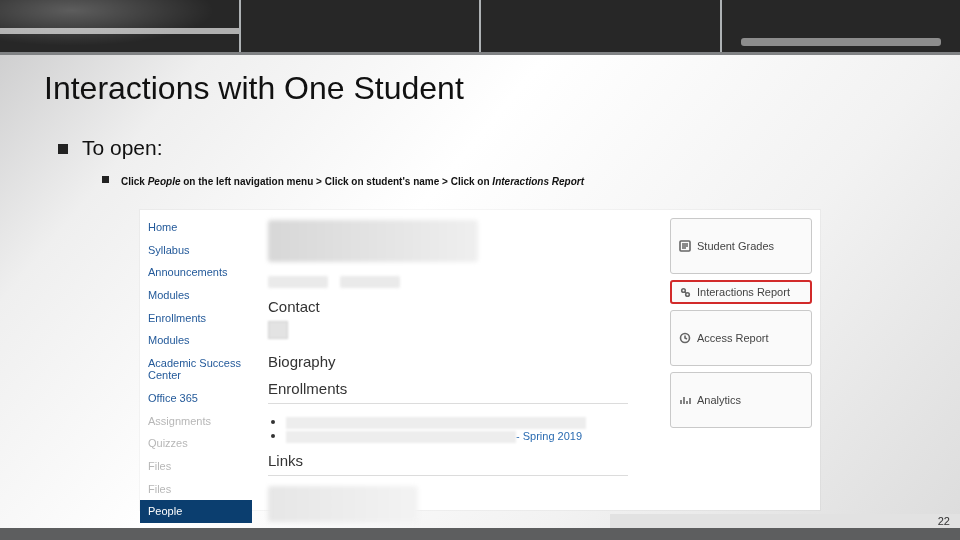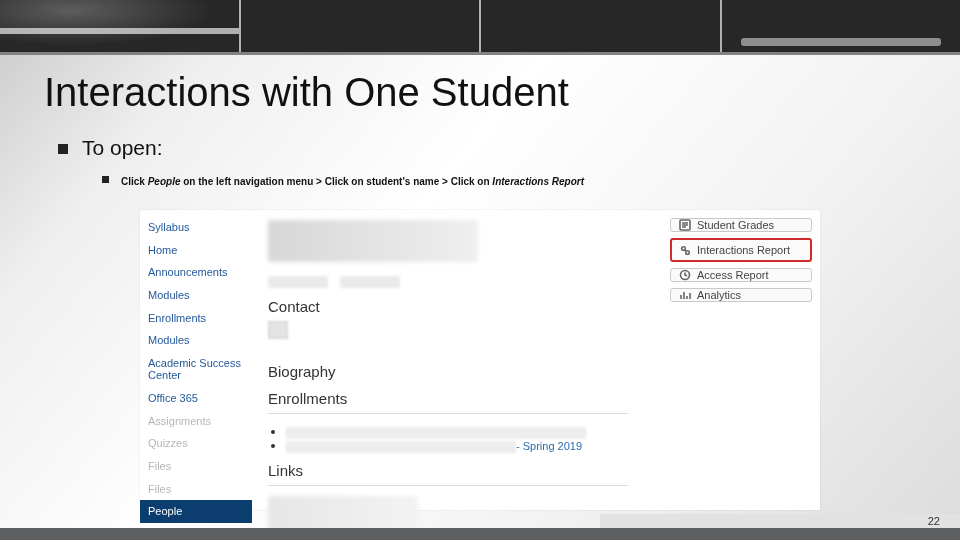--- a/index.html
+++ b/index.html
@@ -70,21 +70,21 @@
     top: 52px; left: 0; right: 0;
     height: 3px;
     background: #808284;
   }
 
   
   .title {
     position: absolute;
     top: 70px;
     left: 44px;
-    font-size: 40px;
+    font-size: 32px;
     font-weight: 400;
     color: #111;
   }
 
   
   .b1 {
     position: absolute;
     top: 136px;
     left: 58px;
     font-size: 21px;
@@ -189,21 +189,21 @@
     gap: 6px;
   }
   .rbtn {
     display: flex;
     align-items: center;
     gap: 6px;
     border: 1px solid #c9c9c9;
     background: #fafafa;
     color: #444;
     font-size: 11px;
-    padding: 0 8px;
+    padding: 21px 8px;
     border-radius: 3px;
     cursor: pointer;
   }
   .rbtn.highlight {
     border: 2px solid #d22a2a;
     padding: 4px 7px;
   }
   .rbtn .ic {
     width: 12px; height: 12px;
     display:inline-flex; align-items:center; justify-content:center;
@@ -220,21 +220,21 @@
   .foot-light {
     position: absolute;
     bottom: 12px;
     right: 0;
     width: 340px;
     height: 14px;
     background: #e2e2e2;
     text-align: right;
     font-size: 11px;
     line-height: 14px;
-    padding-right: 20px;
+    padding-right: 10px;
     color: #333;
   }
 </style>
 </head>
 <body>
 
 <div class="slide">
 
   <div class="banner">
     <div class="seg seg1"></div>
@@ -250,22 +250,22 @@
     <span class="sq"></span><span>To open:</span>
   </div>
 
   <div class="b2">
     <span class="sq"></span><span>Click </span><span class="ital">People</span><span> on the left navigation menu &gt; Click on student's name &gt; Click on </span><span class="ital">Interactions Report</span>
   </div>
 
   <div class="shot">
 
     <div class="nav" id="nav">
+        <div class="item">Home</div>
         <div class="item">Syllabus</div>
-        <div class="item">Home</div>
         <div class="item">Announcements</div>
         <div class="item">Modules</div>
         <div class="item">Enrollments</div>
         <div class="item">Modules</div>
         <div class="item">Academic Success Center</div>
         <div class="item">Office 365</div>
         <div class="item dim">Assignments</div>
         <div class="item dim">Quizzes</div>
         <div class="item dim">Files</div>
         <div class="item dim">Files</div>
@@ -275,21 +275,21 @@
     <div class="center">
       <div class="big-blur"></div>
       <div class="small-blur-row">
         <div class="blur-bar small-blur"></div>
         <div class="blur-bar small-blur"></div>
       </div>
 
       <div class="section-h">Contact</div>
       <div class="icon-sq"></div>
 
-      <div class="section-h" style="margin-top:24px;">Biography</div>
+      <div class="section-h" style="margin-top:14px;">Biography</div>
 
       <div class="section-h">Enrollments</div>
       <hr class="rule">
       <ul class="enroll-list">
         <li><span class="enroll-blur"></span></li>
         <li><span class="enroll-blur" style="width:230px"></span><span class="enroll-tail">- Spring 2019</span></li>
       </ul>
 
       <div class="section-h">Links</div>
       <hr class="rule">

